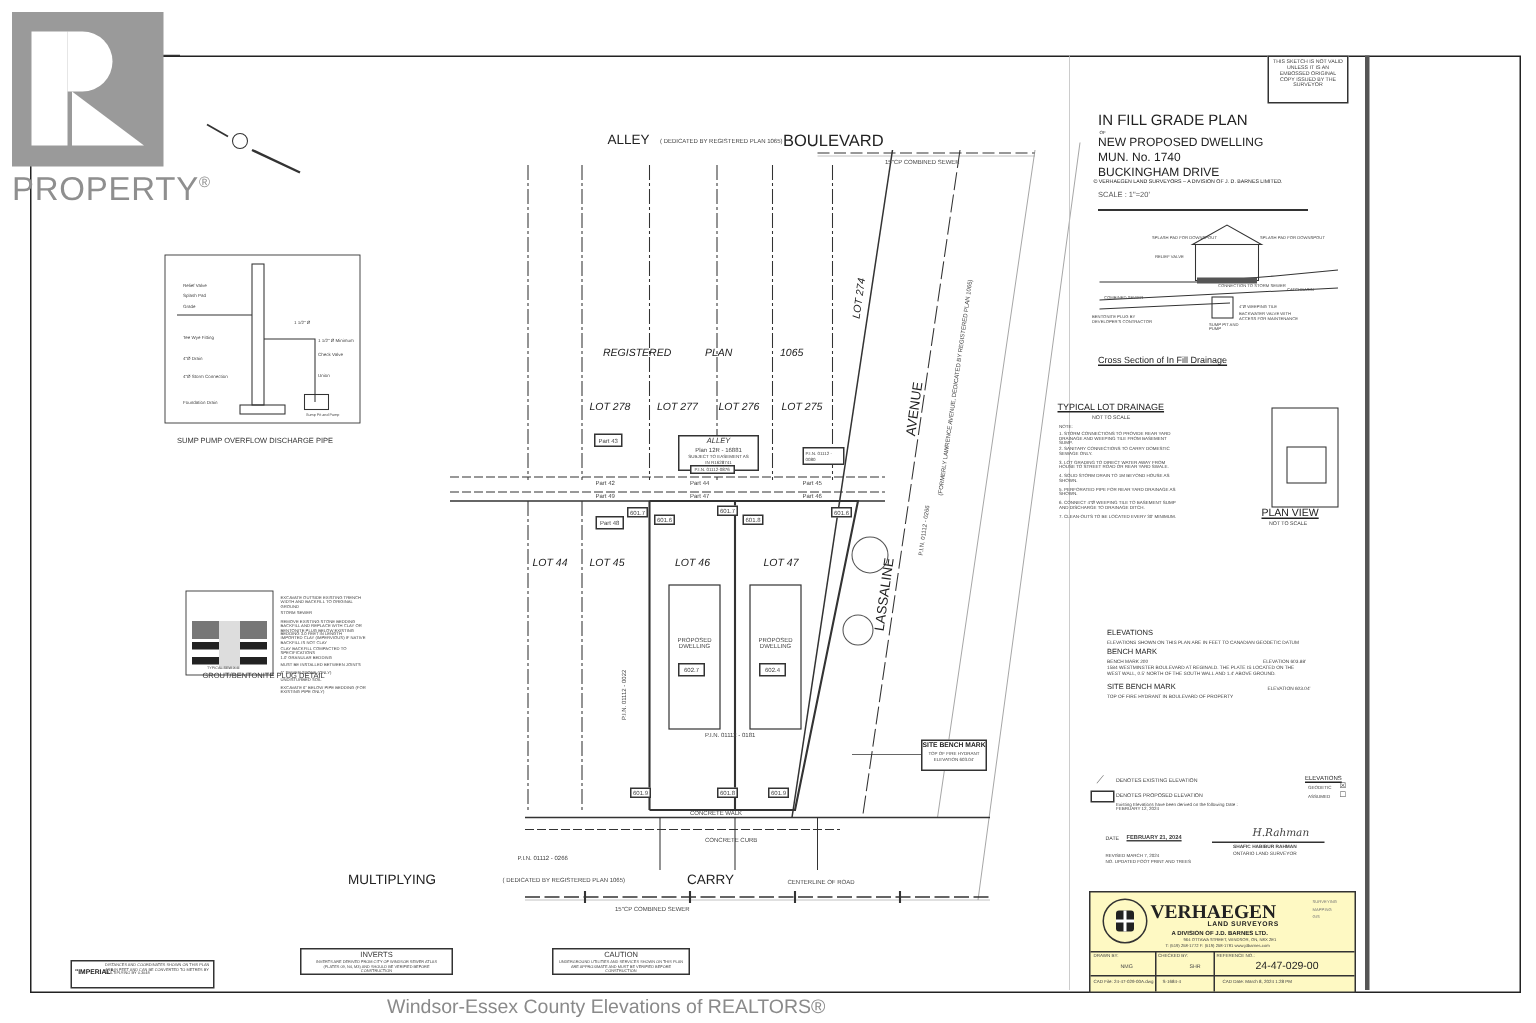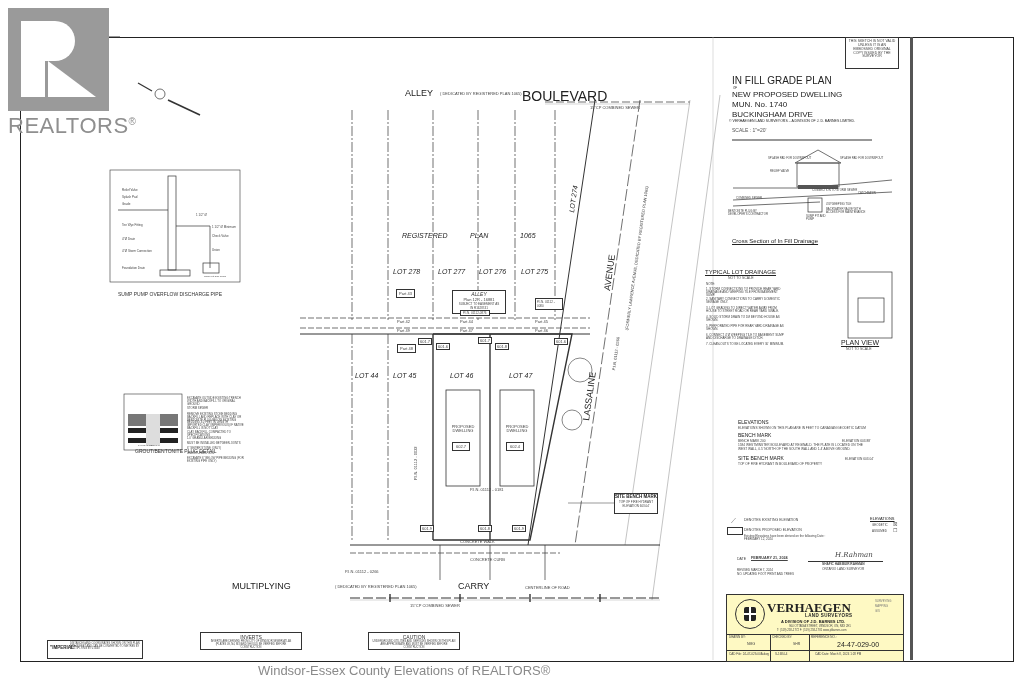--- a/index.html
+++ b/index.html
@@ -107,41 +107,41 @@
   </g>
 </svg>
 
 <div class="watermark">
   <div class="abs" style="left:8px;top:8px;width:101px;height:103px;background:#9a9a9a;">
     <div class="abs" style="left:13px;top:13px;width:24px;height:76px;background:#fff;"></div>
     <div class="abs" style="left:37px;top:13px;width:30px;height:40px;background:#fff;border-radius:0 20px 20px 0;"></div>
     <div class="abs" style="left:40px;top:53px;width:0;height:0;border-left:48px solid #fff;border-top:36px solid transparent;"></div>
   </div>
   <div class="t" style="left:8px;top:115px;font-size:22px;color:#8f8f8f;letter-spacing:0.5px;">
-    <span>REALTORS</span><sup style="font-size:10px;">®</sup>
+    <span>PROPERTY</span><sup style="font-size:10px;">®</sup>
   </div>
 </div>
 
 <div class="box" style="left:845px;top:37px;width:52px;height:30px;">
   <div class="tiny" style="font-size:3.5px;padding:2px;white-space:normal;text-align:center;line-height:1.1;">THIS SKETCH IS NOT VALID UNLESS IT IS AN EMBOSSED ORIGINAL COPY ISSUED BY THE SURVEYOR</div>
 </div>
 
 <div>
   <div class="t" style="left:732px;top:76px;font-size:10px;">IN FILL GRADE PLAN</div>
   <div class="t" style="left:733px;top:87px;font-size:3px;">OF</div>
   <div class="t" style="left:732px;top:91px;font-size:8px;">NEW PROPOSED DWELLING</div>
   <div class="t" style="left:732px;top:101px;font-size:8px;">MUN. No. 1740</div>
   <div class="t" style="left:732px;top:111px;font-size:8px;">BUCKINGHAM DRIVE</div>
   <div class="t" style="left:729px;top:120px;font-size:3.5px;">© VERHAEGEN LAND SURVEYORS  –  A DIVISION OF J. D. BARNES LIMITED.</div>
   <div class="t" style="left:732px;top:128px;font-size:5px;color:#555;">SCALE : 1"=20'</div>
 </div>
 
 <div class="t" style="left:405px;top:89px;font-size:9px;">ALLEY</div>
 <div class="t tiny" style="left:440px;top:92px;">( DEDICATED BY REGISTERED PLAN 1065)</div>
-<div class="t" style="left:522px;top:89px;font-size:14px;">BOULEVARD</div>
+<div class="t" style="left:522px;top:89px;font-size:11px;">BOULEVARD</div>
 <div class="t tiny" style="left:590px;top:106px;">15"CP COMBINED SEWER</div>
 
 <div class="t" style="left:232px;top:582px;font-size:9px;">MULTIPLYING</div>
 <div class="t tiny" style="left:335px;top:585px;">( DEDICATED BY REGISTERED PLAN 1065)</div>
 <div class="t tiny" style="left:345px;top:570px;">P.I.N. 01112 - 0266</div>
 <div class="t" style="left:458px;top:582px;font-size:9px;">CARRY</div>
 <div class="t tiny" style="left:525px;top:586px;">CENTERLINE OF ROAD</div>
 <div class="t tiny" style="left:410px;top:604px;">15"CP COMBINED SEWER</div>
 
 <div class="t" style="left:582px;top:420px;font-size:9px;transform:rotate(-82deg);transform-origin:left top;">LASSALINE</div>

